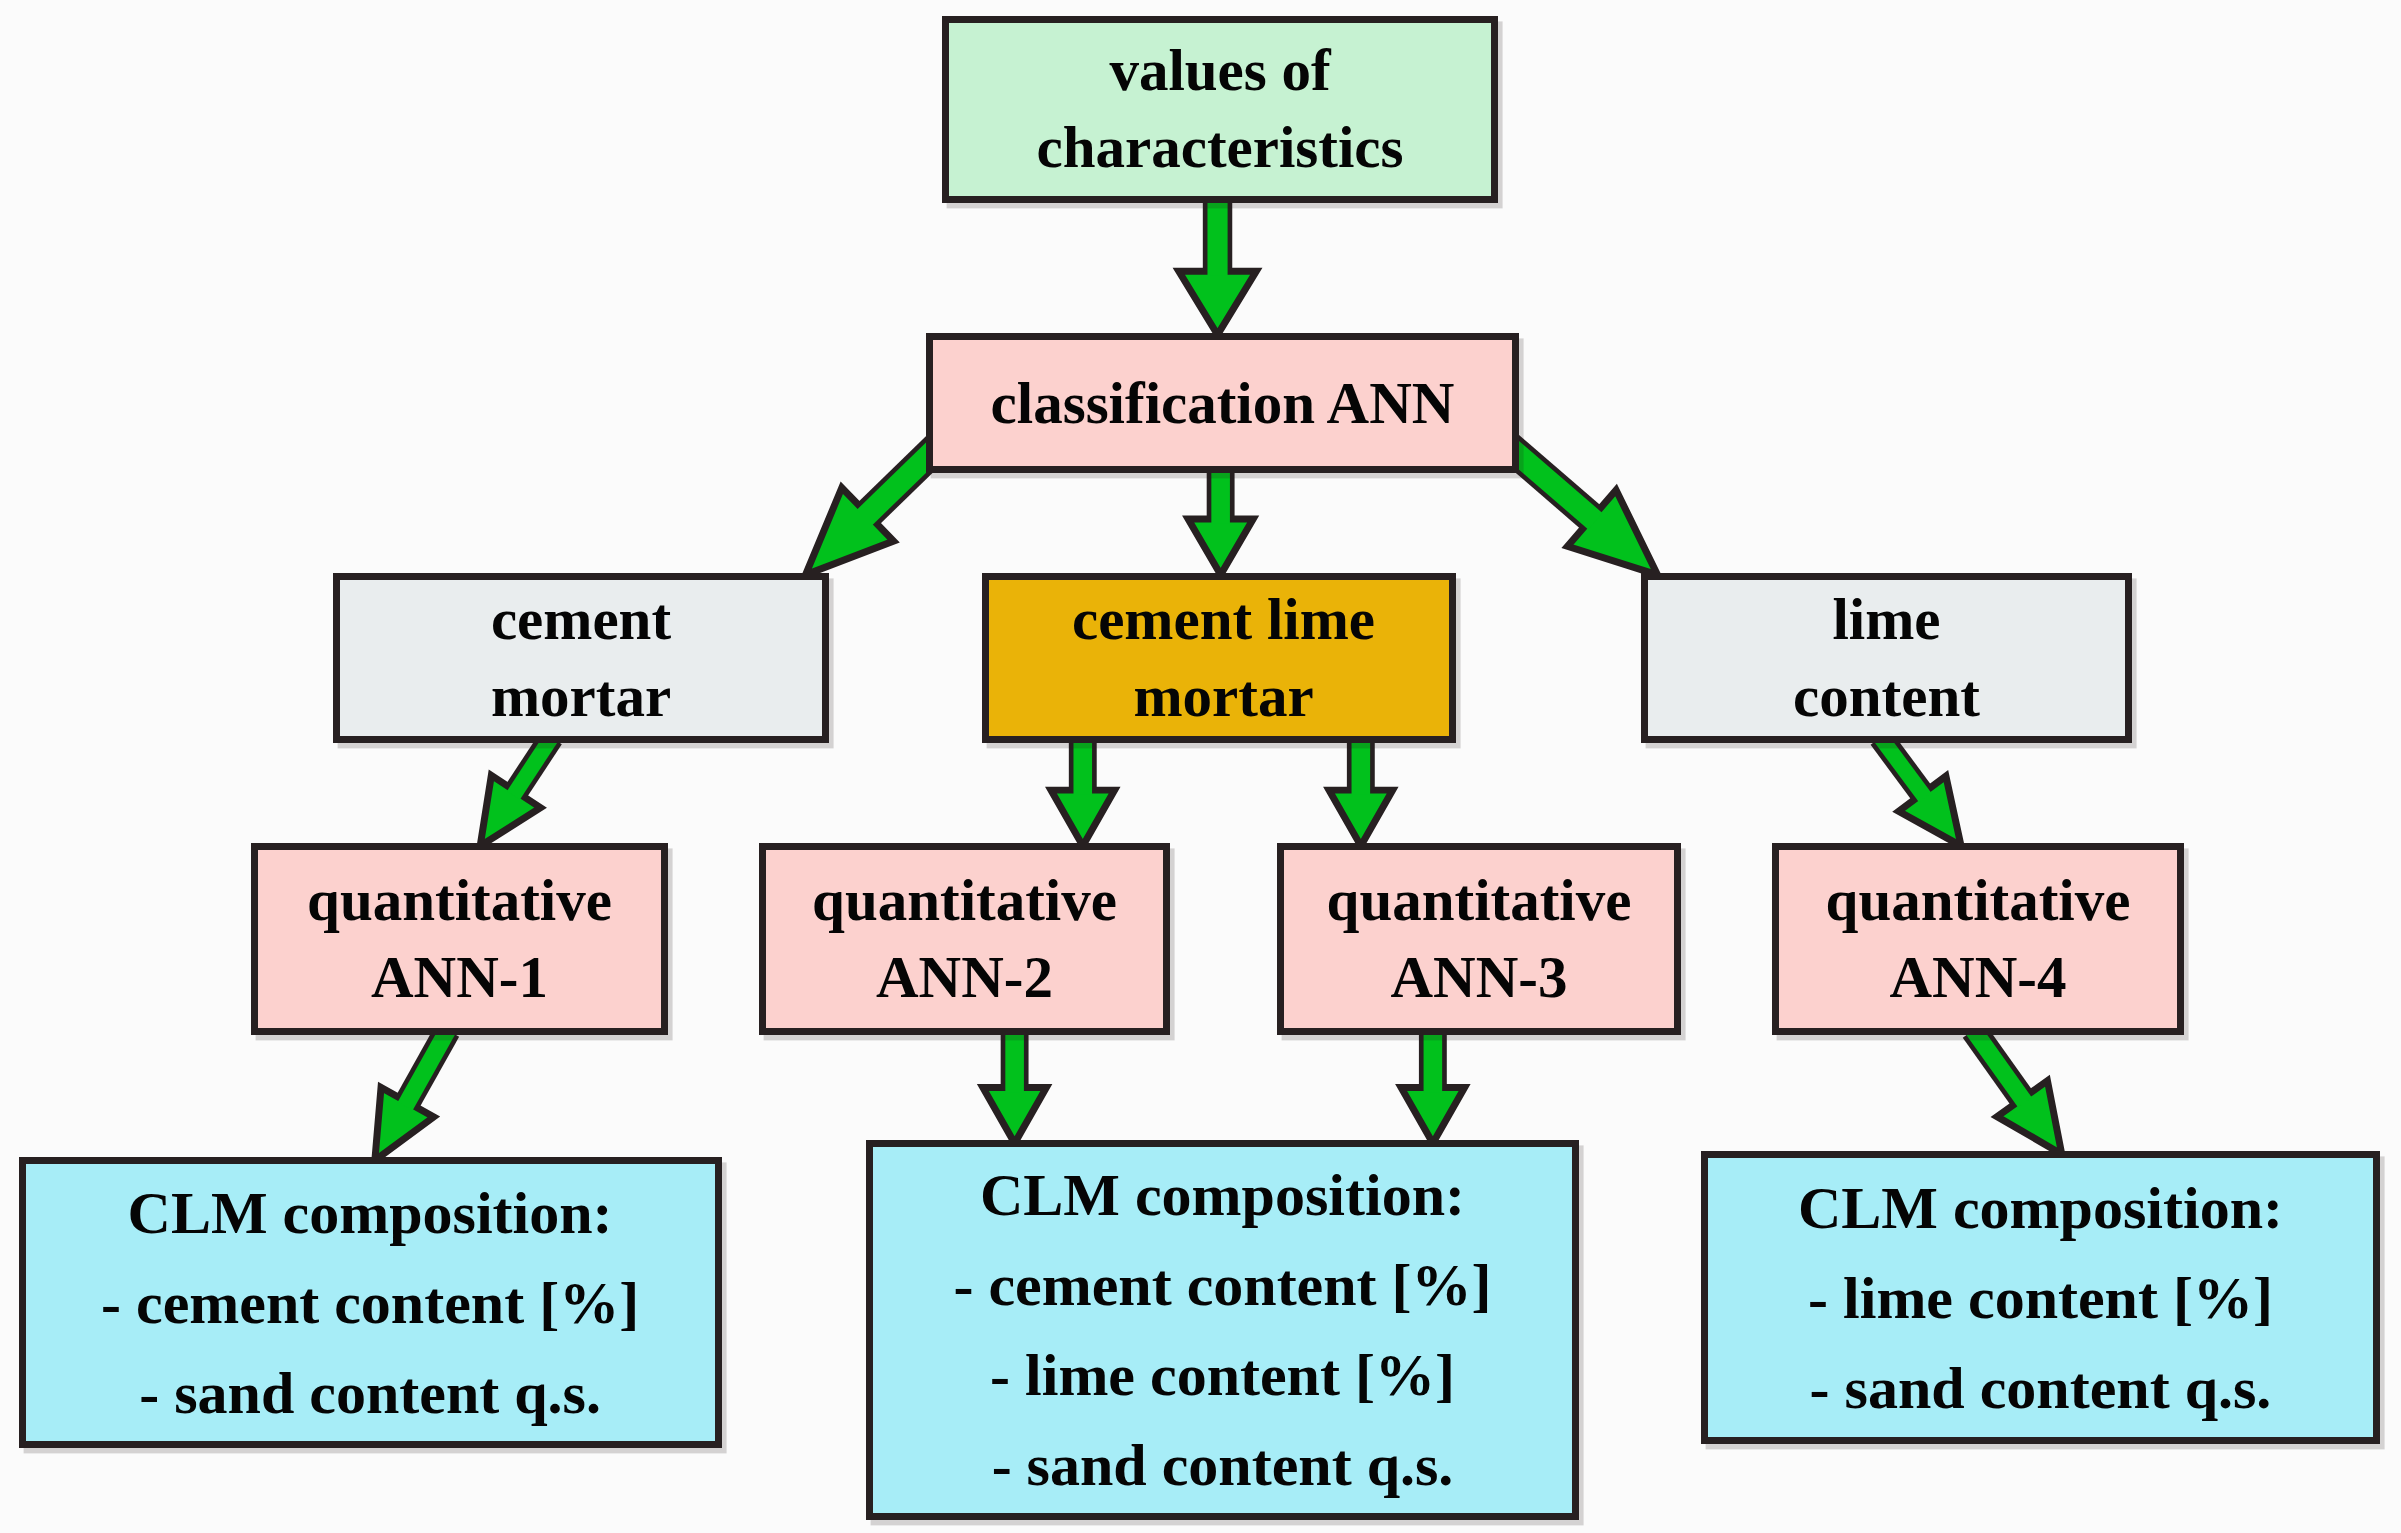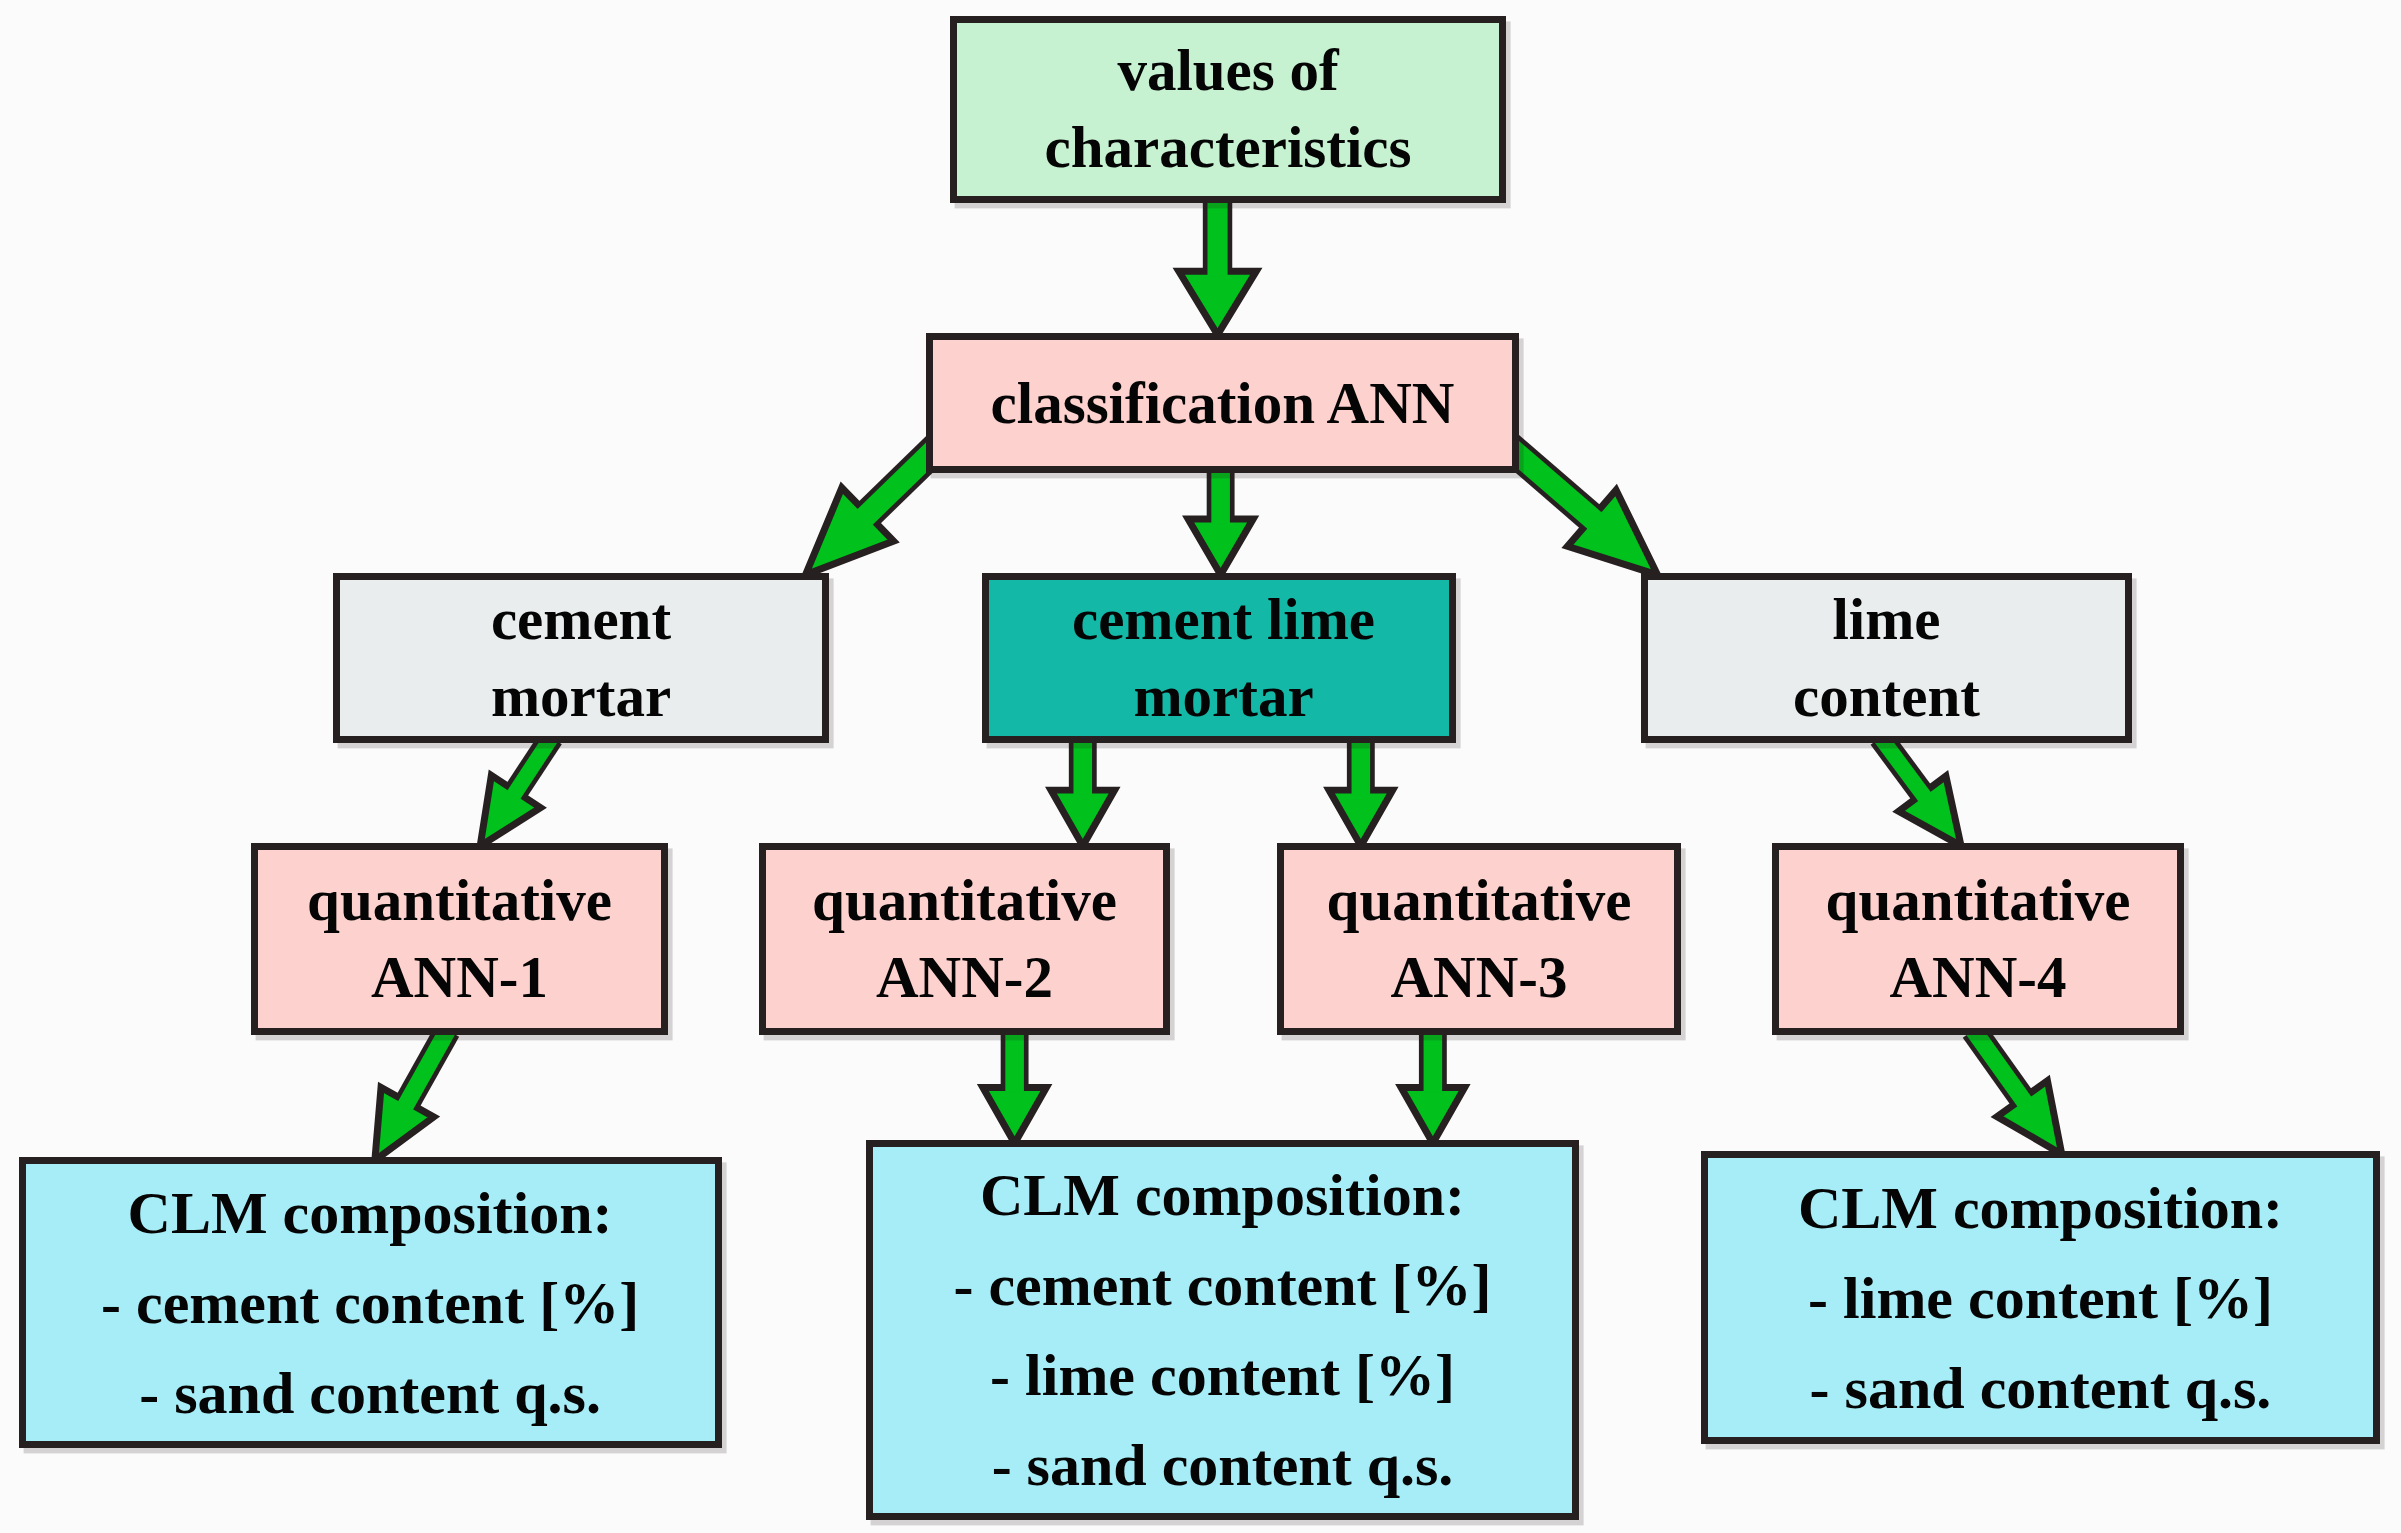--- a/index.html
+++ b/index.html
@@ -96,29 +96,29 @@
         <polygon points="1850,1476 1809,1404 1891,1404" fill="var(--c-arrow)" stroke="var(--c-border)" stroke-width="9" stroke-linejoin="miter"></polygon>
         <line x1="1850" y1="1330" x2="1850" y2="1410" stroke="var(--c-arrow)" stroke-width="24"></line>
       </g>
     <g class="arrow">
         <line x1="2548" y1="1330" x2="2613.8371924974126" y2="1422.4030771893517" stroke="var(--c-border)" stroke-width="34"></line>
         <polygon points="2662,1490 2578.3589882812817,1441.5419649730895 2643.512648821666,1395.1199818380658" fill="var(--c-arrow)" stroke="var(--c-border)" stroke-width="9" stroke-linejoin="miter"></polygon>
         <line x1="2548" y1="1330" x2="2614.4174672866006" y2="1423.2174979461065" stroke="var(--c-arrow)" stroke-width="22"></line>
       </g>
   </svg>
 
-  <div class="node n-values" style="background-color: rgb(198, 242, 210); margin-left: 8px;">values of
+  <div class="node n-values" style="background-color: rgb(198, 242, 210);">values of
 characteristics</div>
 
   <div class="node n-class" style="background-color: rgb(252, 209, 206);">classification ANN</div>
 
   <div class="node n-cm" style="background-color: rgb(233, 237, 238);">cement
 mortar</div>
 
-  <div class="node n-clm" style="background-color: #14b8a6; padding-left: 9px;">cement lime
+  <div class="node n-clm" style="background-color: #eab308; padding-left: 9px;">cement lime
 mortar</div>
 
   <div class="node n-lm" style="background-color: rgb(233, 237, 238);">lime
 content</div>
 
   <div class="node n-a1" style="background-color: rgb(252, 209, 206);">quantitative
 ANN-1</div>
 
   <div class="node n-a2" style="background-color: rgb(252, 209, 206);">quantitative
 ANN-2</div>

